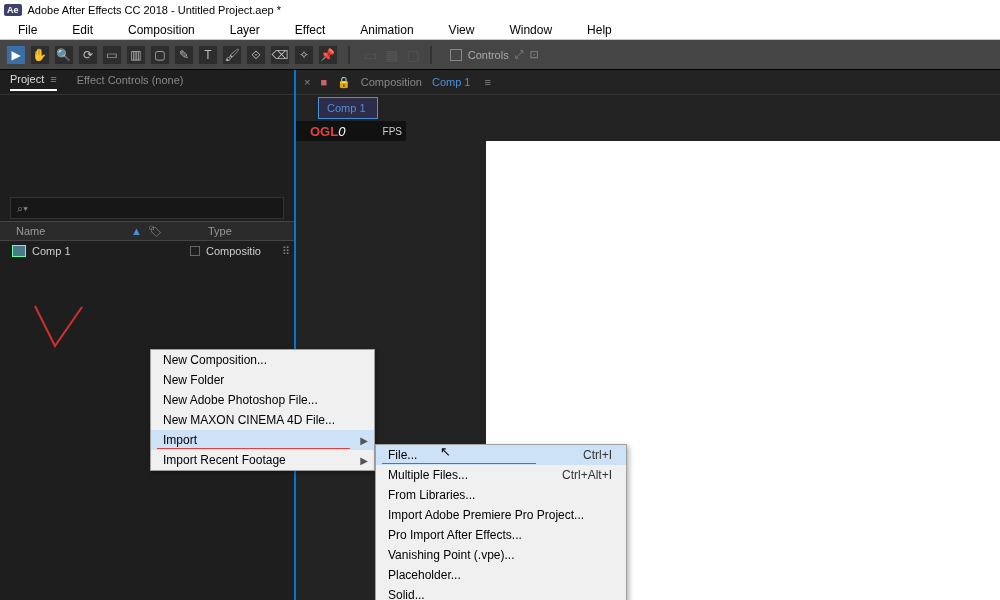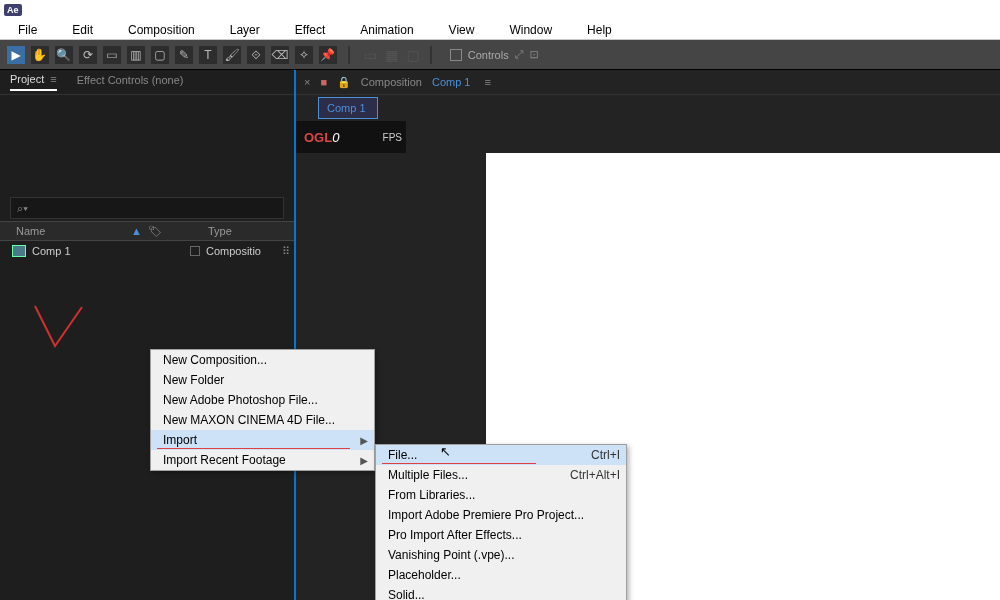--- a/index.html
+++ b/index.html
@@ -35,41 +35,42 @@
     .empty-proj { flex:1; position:relative; }
     .red-v { position:absolute; left:30px; top:40px; }
 
     .right-pane { flex:1; background:#232323; display:flex; flex-direction:column; }
     .comp-tab-row { height:25px; display:flex; align-items:center; padding-left:8px; gap:10px; color:#888; font-size:11px; border-bottom:1px solid #333; }
     .comp-tab-row .x { color:#888; }
     .comp-tab-row .eq { color:#888; margin-left:4px; }
     .comp-tab-row .link { color:#4a90d9; }
     .comp-tab-row .lock { color:#888; font-size:11px; }
     .comp-sub { height:22px; background:#2d2d4a; border:1px solid #4a90d9; display:flex; align-items:center; padding:0 8px; width:60px; margin:2px 0 0 22px; color:#4a90d9; font-size:11px; }
-    .ogl-bar { height:32px; background:#111; display:flex; align-items:center; padding-left:8px; color:#d44; font-weight:bold; font-size:13px; margin:2px 0 0 0; width:110px; }
+    .ogl-bar { height:20px; background:#111; display:flex; align-items:center; padding-left:14px; color:#d44; font-weight:bold; font-size:13px; margin:2px 0 0 0; width:110px; }
     .ogl-bar .fps { color:#ccc; margin-left:auto; margin-right:4px; font-weight:normal; font-size:10px; }
     .ogl-bar .fpsn { color:#fff; font-style:italic; font-weight:normal; margin-right:3px; }
     .viewer { flex:1; display:flex; }
     .viewer .dark-strip { width:190px; background:#232323; }
     .viewer .canvas { flex:1; background:#fff; }
 
     .ctx-menu { position:absolute; background:#f0f0f0; border:1px solid #a0a0a0; box-shadow:2px 2px 5px rgba(0,0,0,0.3); color:#000; font-size:12px; }
     .ctx-item { height:20px; display:flex; align-items:center; padding:0 18px 0 12px; white-space:nowrap; position:relative; }
     .ctx-item.hl { background:#cde2f7; }
     .ctx-item .sub-arrow { position:absolute; right:6px; color:#555; font-size:10px; }
-    .ctx-item .shortcut { position:absolute; right:6px; color:#333; }
+    .ctx-item .shortcut { position:absolute; right:14px; color:#333; }
     .ctx-item .under-red { position:absolute; bottom:1px; left:6px; right:90px; height:1px; background:#e04040; }
     .ctx-item.hlred::after { content:""; position:absolute; bottom:1px; left:6px; right:24px; height:1px; background:#e04040; }
     .ctx-cursor { position:absolute; left:440px; top:444px; z-index:50; font-size:13px; color:#000; pointer-events:none; }
   </style>
 </head>
 <body>
 
 <div class="titlebar">
   <span class="ae-badge">Ae</span>
+  <span>Adobe After Effects CC 2018 - Untitled Project.aep *</span>
 </div>
 
 <div class="menubar">
   <span class="mi">File</span>
   <span class="mi">Edit</span>
   <span class="mi">Composition</span>
   <span class="mi">Layer</span>
   <span class="mi">Effect</span>
   <span class="mi">Animation</span>
   <span class="mi">View</span>

